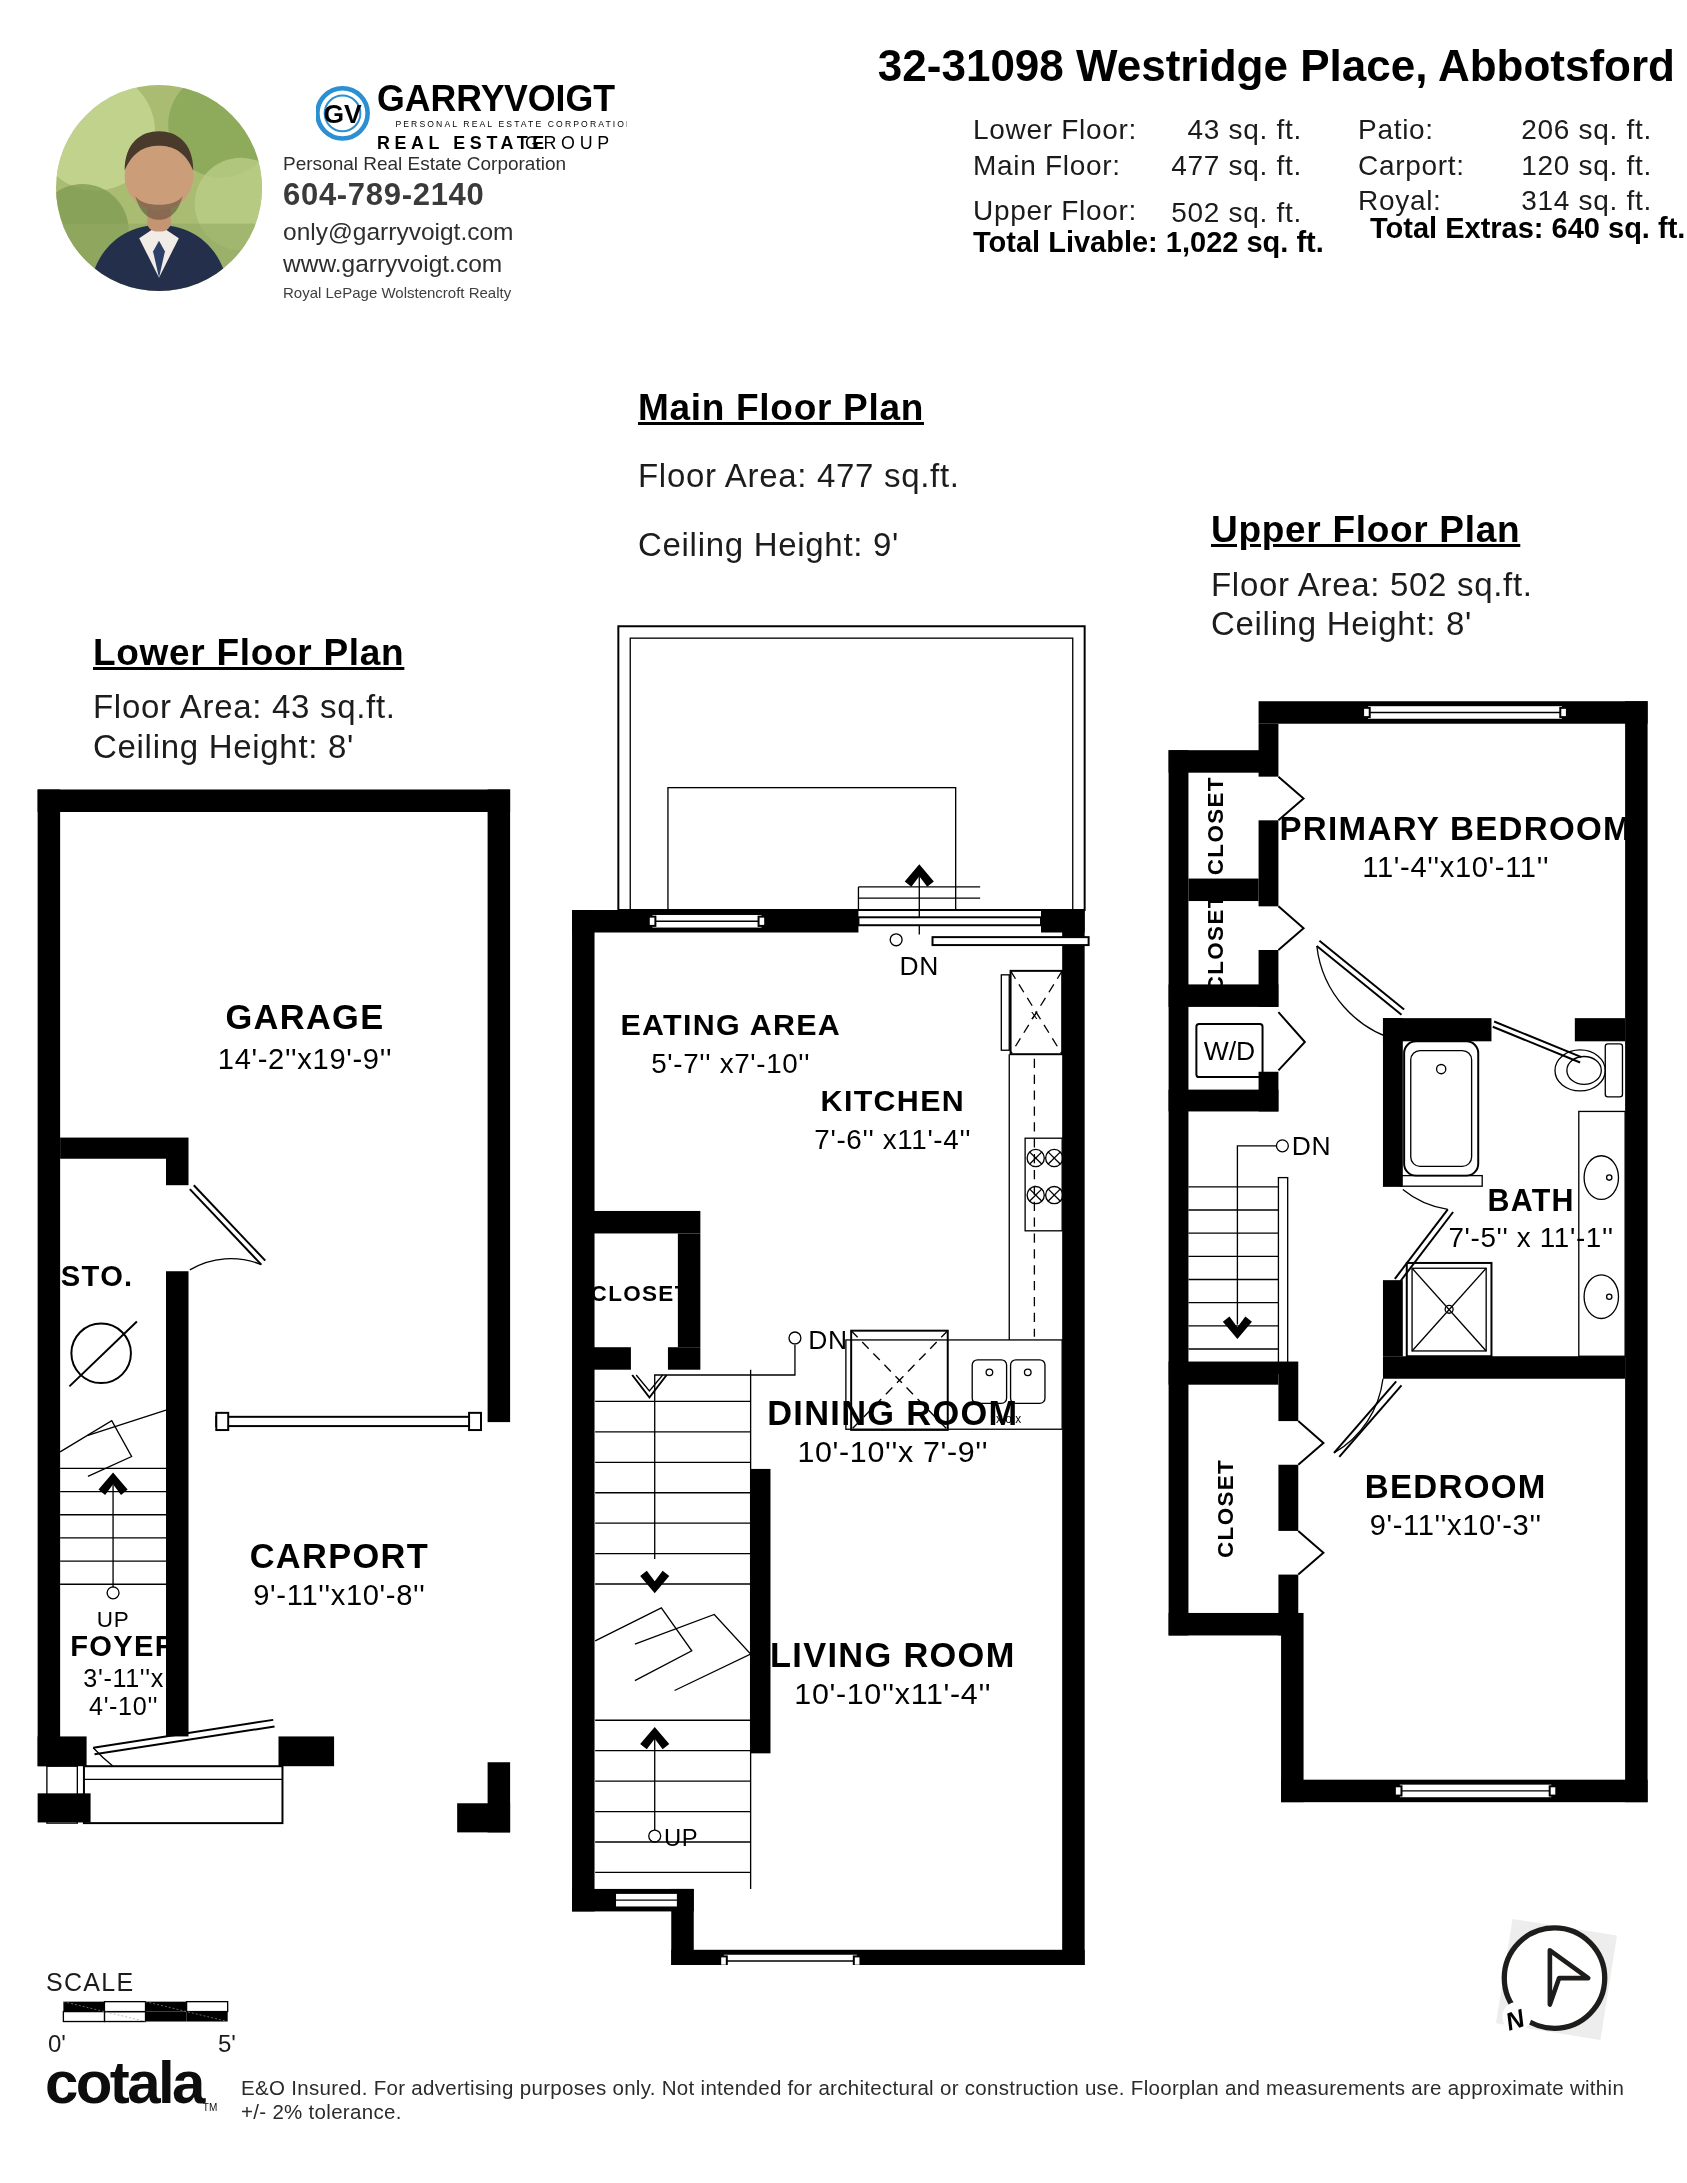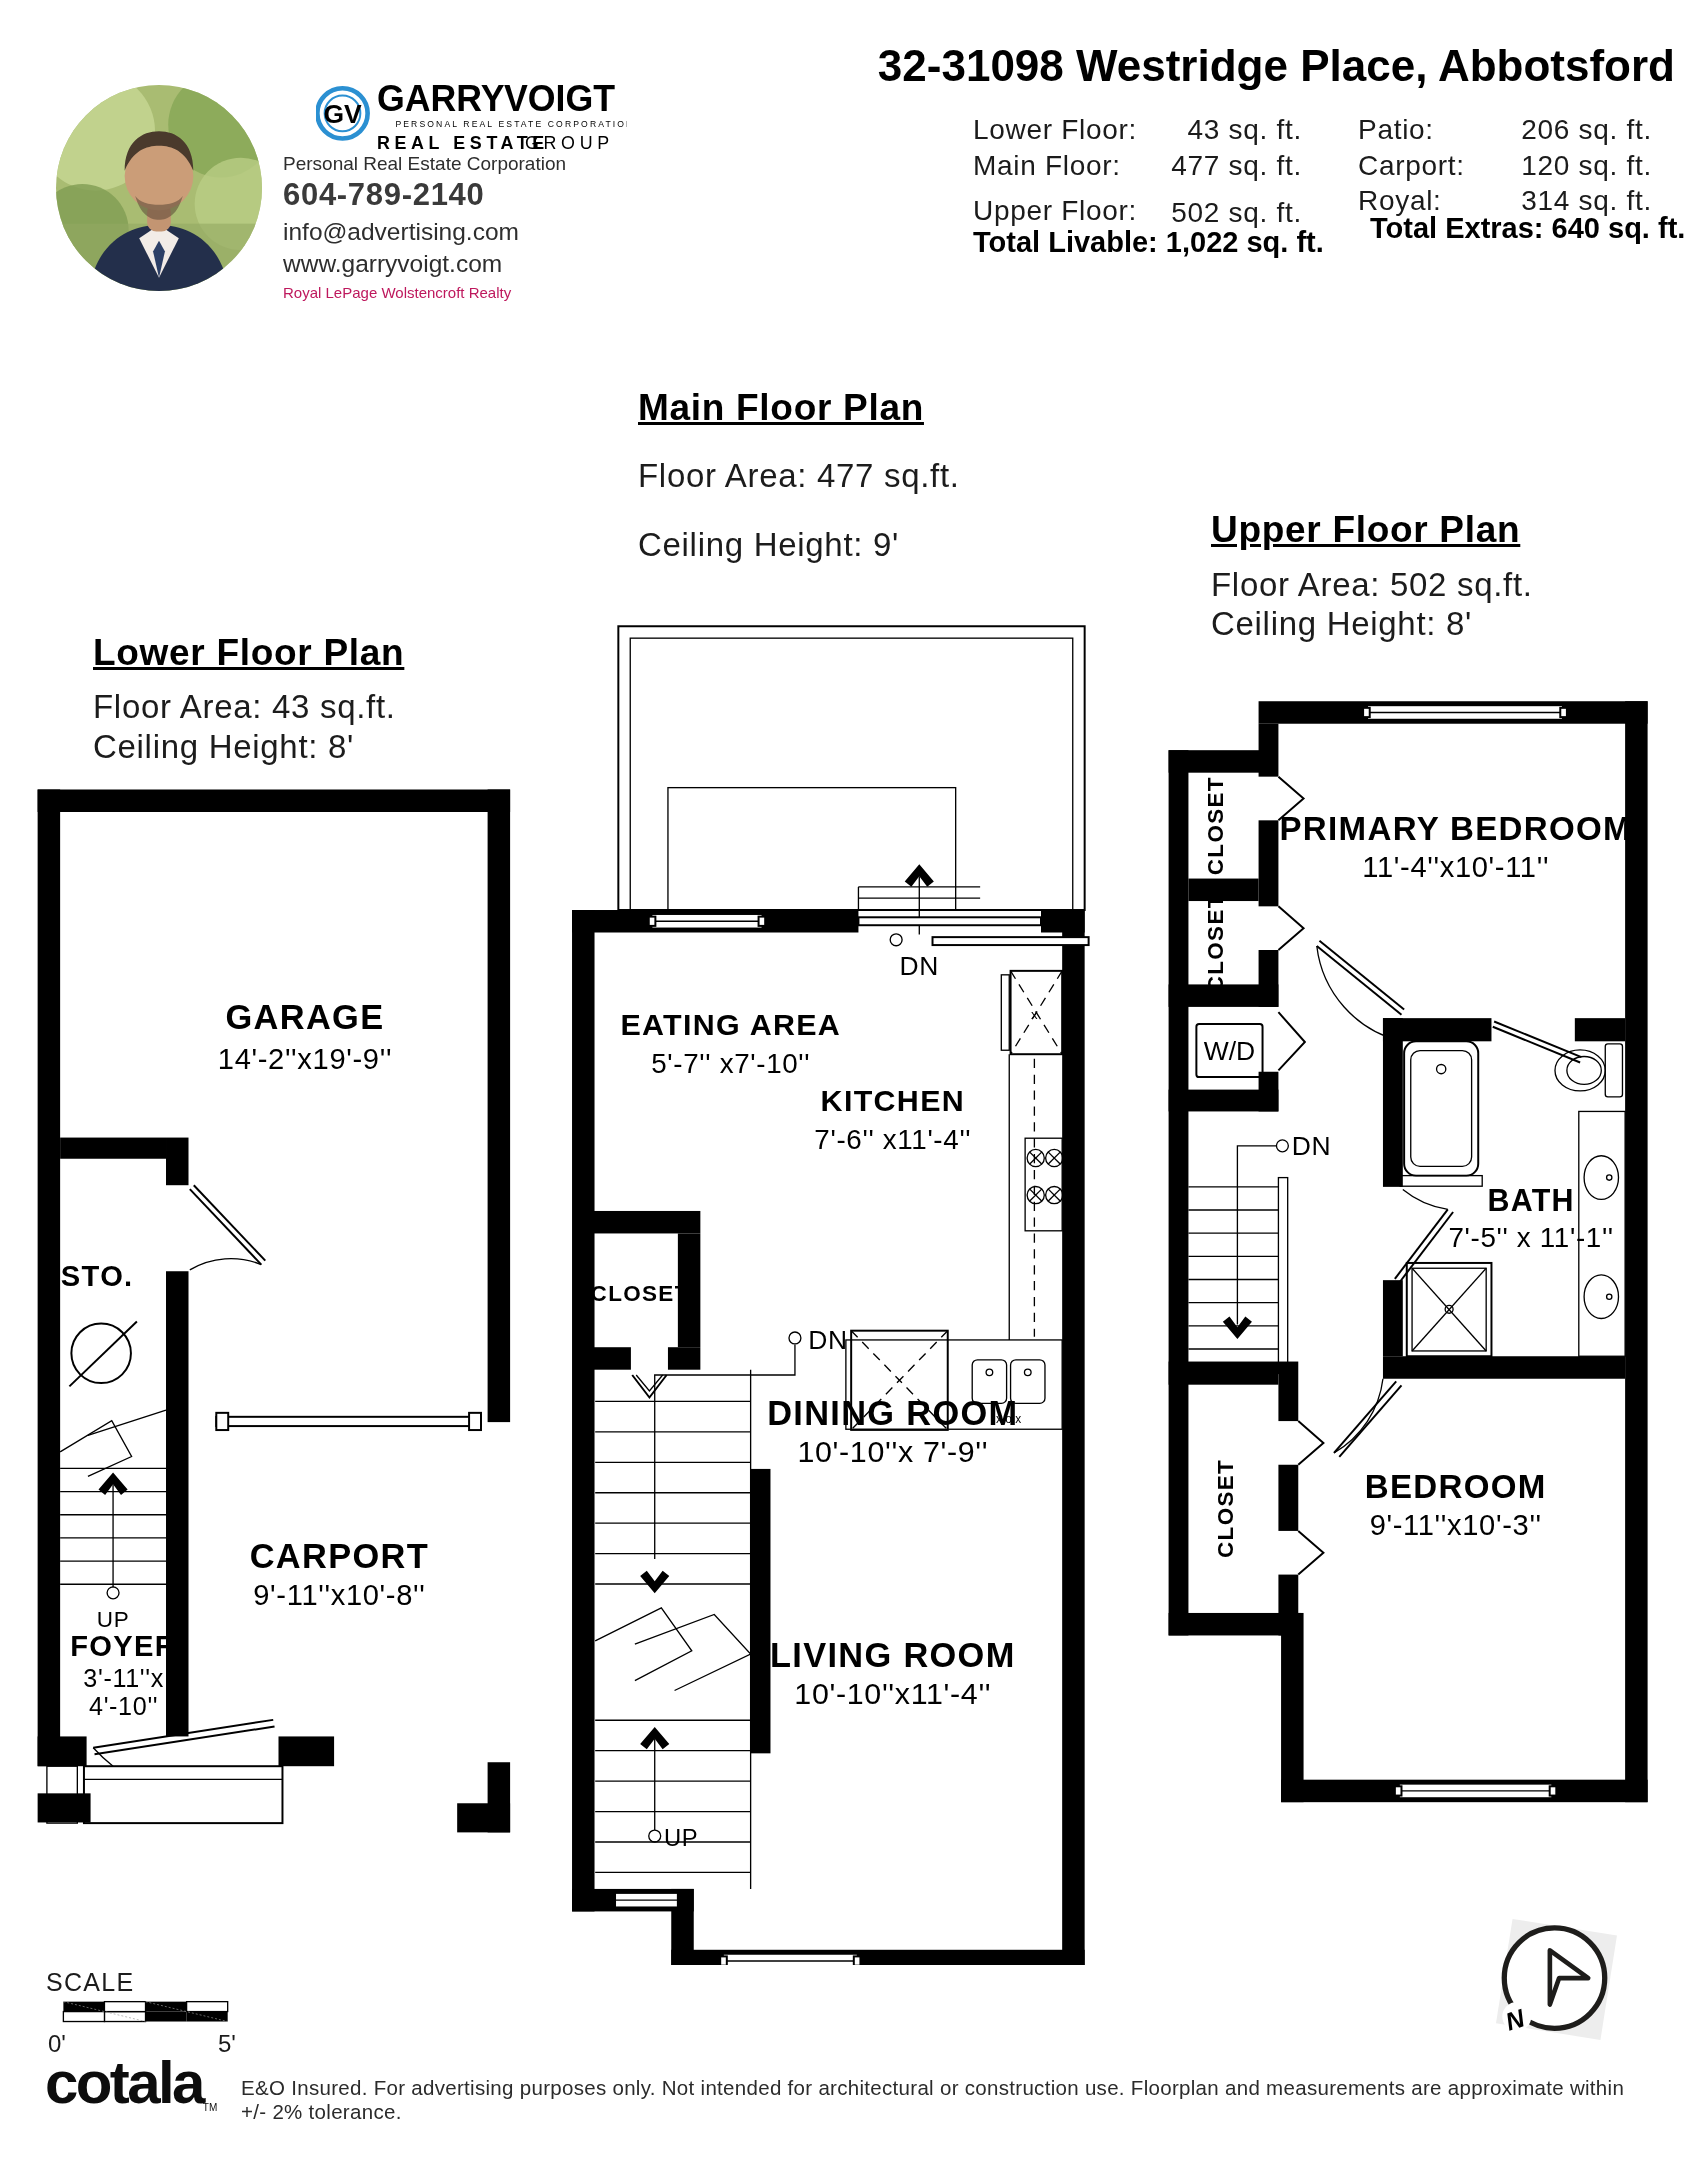--- a/index.html
+++ b/index.html
@@ -60,23 +60,23 @@
       <text x="92" y="58" font-size="54" font-weight="bold" letter-spacing="0" fill="#141414" transform="scale(1,1.05)">GARRY</text>
       <text x="284" y="58" font-size="54" font-weight="bold" fill="#2b90d2" transform="scale(1,1.05)">VOIGT</text>
       <text x="120" y="85" font-size="13" letter-spacing="3.2" fill="#5a5a5a">PERSONAL REAL ESTATE CORPORATION</text>
       <text x="92" y="118" font-size="27" letter-spacing="7" font-weight="bold" fill="#232323">REAL ESTATE</text>
       <text x="316" y="118" font-size="27" letter-spacing="7" fill="#8d8d8d">GROUP</text>
     </svg>
   </div>
 
   <div class="abs" style="left:283px;top:153px;font-size:19px;color:#2e2e2e;">Personal Real Estate Corporation</div>
   <div class="abs" style="left:283px;top:177px;font-size:31px;font-weight:bold;color:#3a3a3a;letter-spacing:0.7px;">604-789-2140</div>
-  <div class="abs" style="left:283px;top:218px;font-size:24.5px;color:#2e2e2e;">info@advertising.com</div>
+  <div class="abs" style="left:283px;top:218px;font-size:24.5px;color:#2e2e2e;">only@garryvoigt.com</div>
   <div class="abs" style="left:283px;top:250px;font-size:24.5px;color:#2e2e2e;">www.garryvoigt.com</div>
-  <div class="abs" style="left:283px;top:284px;font-size:15px;color:#be185d;">Royal LePage Wolstencroft Realty</div>
+  <div class="abs" style="left:283px;top:284px;font-size:15px;color:#404040;">Royal LePage Wolstencroft Realty</div>
 
   <div class="abs" style="left:741px;top:41px;width:934px;text-align:right;font-size:44px;font-weight:bold;letter-spacing:0;color:#000;">32-31098 Westridge Place, Abbotsford</div>
 
   <div>
     <div class="abs stat-label" style="left:973px;top:114px;">Lower Floor:</div>
     <div class="abs stat-value" style="left:1125px;top:114px;width:177px;">43 sq. ft.</div>
     <div class="abs stat-label" style="left:1358px;top:114px;">Patio:</div>
     <div class="abs stat-value" style="left:1489px;top:114px;width:163px;">206 sq. ft.</div>
 
     <div class="abs stat-label" style="left:973px;top:150px;">Main Floor:</div>

